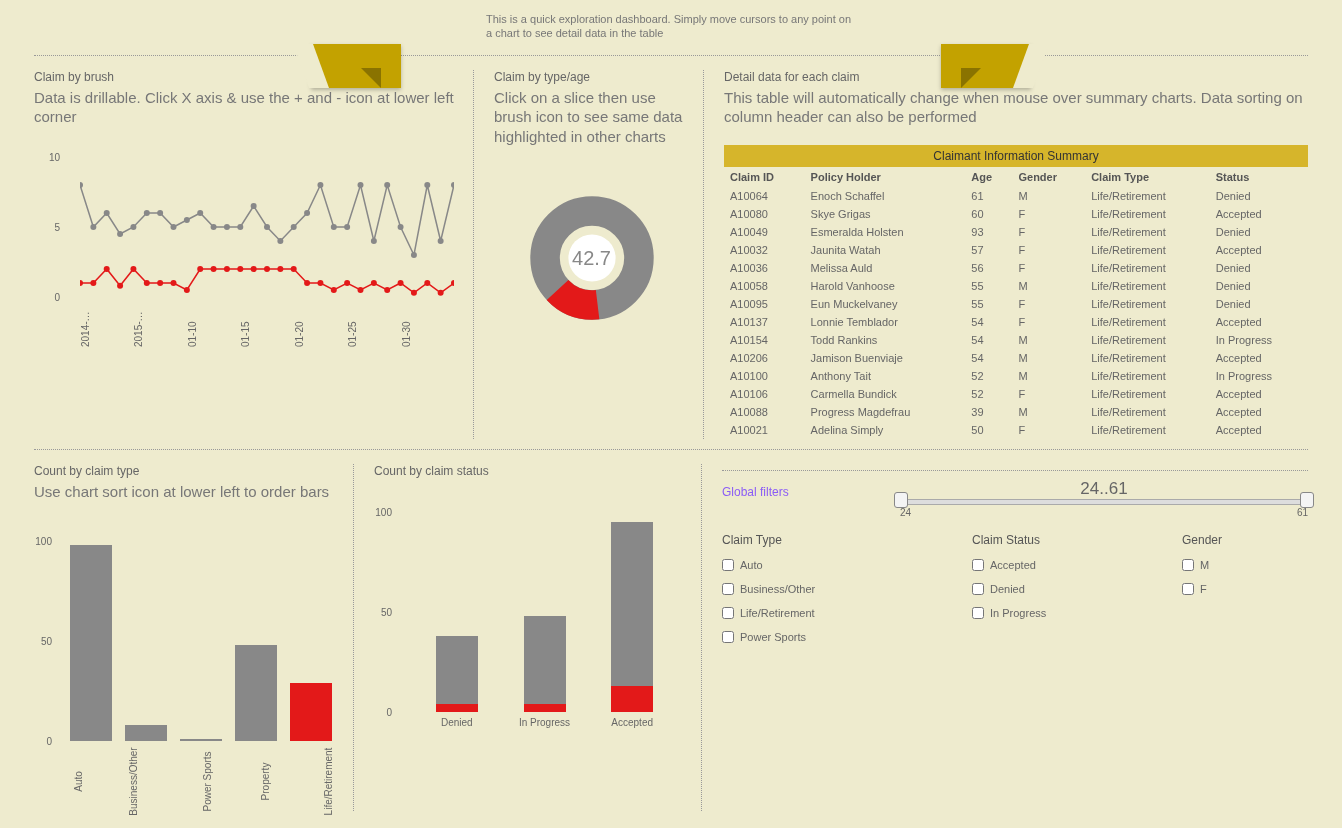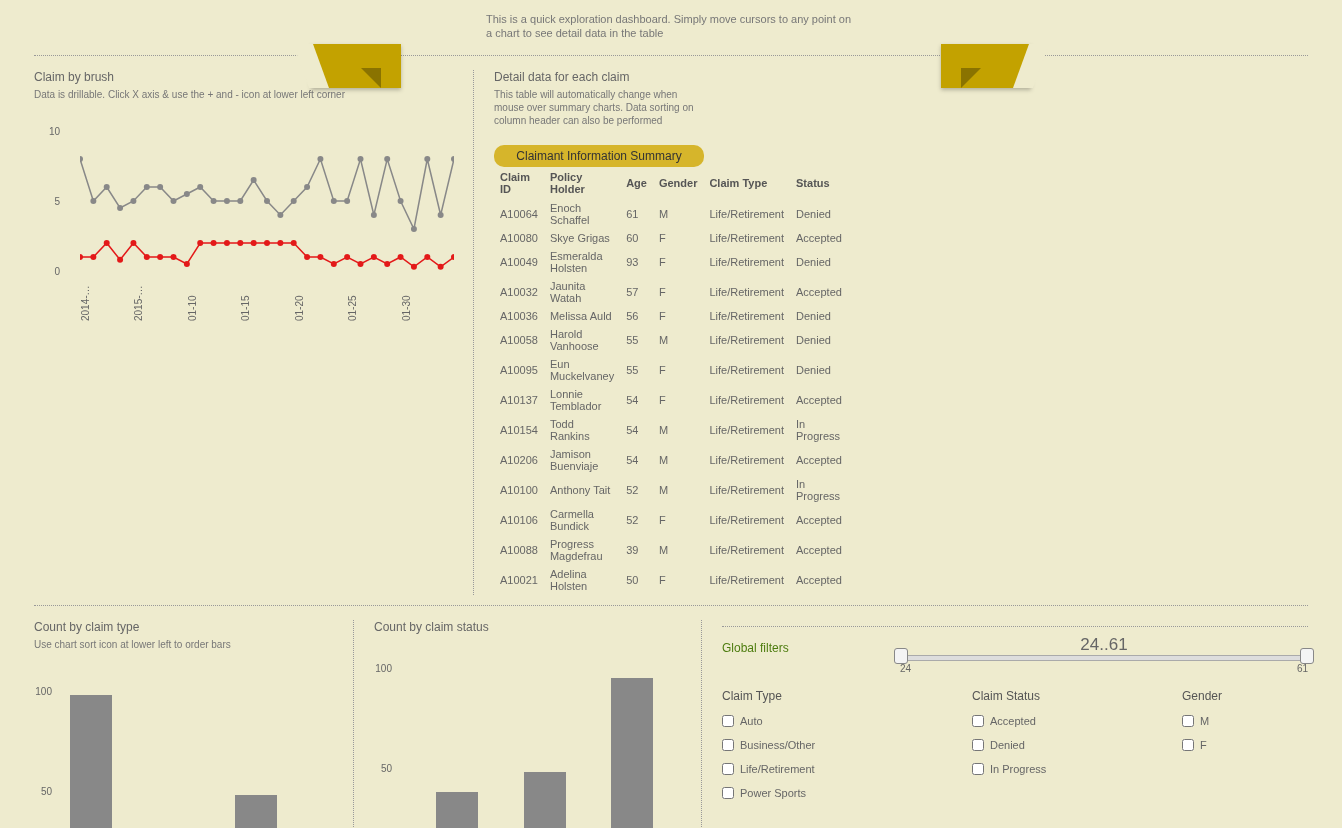--- a/index.html
+++ b/index.html
@@ -78,21 +78,21 @@
     border-top: 1px dotted #999;
     margin: 14px 34px 0;
     padding-top: 14px;
     display: grid;
     grid-template-columns: 440px 210px 1fr;
     gap: 20px;
   }
   .sep-r { border-right: 1px dotted #999; padding-right: 14px; }
 
   .section-title { font-size: 12px; color: #666; margin-bottom: 4px; }
-  .section-hint { font-size: 10px; color: #777; line-height: 1.3; margin-bottom: 10px; }
+  .section-hint { font-size: 15px; color: #777; line-height: 1.3; margin-bottom: 10px; }
 
   
   .linechart { position: relative; width: 425px; height: 220px; margin-top: 30px; }
   .lc-yaxis { position: absolute; left: 26px; top: 0; height: 140px; font-size: 10px; color: #666; }
   .lc-yaxis span { position: absolute; right: 0; transform: translateY(-50%); }
   .lc-plot { position: absolute; left: 46px; top: 0; width: 374px; height: 140px; }
   .lc-xaxis { position: absolute; left: 46px; top: 150px; width: 374px; display: flex; }
   .lc-xaxis span { flex:1; font-size:10px; transform: rotate(-90deg); transform-origin: left top; position: relative; top: 40px; white-space: nowrap;}
 
   
@@ -100,21 +100,21 @@
   .donut { position: relative; width: 124px; height: 124px; }
   .donut svg { width: 124px; height: 124px; transform: rotate(-90deg); }
   .donut-center {
     position: absolute; inset: 0; display:flex; align-items:center; justify-content:center;
     font-size: 20px; color: #888;
   }
 
   
   .tbl-title {
     background: #d6b52b; color: #333; text-align: center;
-    font-size: 12px; padding: 4px 0; margin-top: 18px; border-radius: 10px;
+    font-size: 12px; padding: 4px 0; margin-top: 18px;
   }
   table.claims { width: 100%; border-collapse: collapse; font-size: 11px; color: #666; }
   table.claims th { text-align: left; font-weight: bold; color: #555; padding: 4px 6px; }
   table.claims td { padding: 3px 6px; }
 
   
   .dash2 {
     margin: 10px 34px 0;
     border-top: 1px dotted #999;
     padding-top: 14px;
@@ -133,21 +133,21 @@
   .bar-main { width: 42px; background:#888; }
   .bar-sub  { width: 42px; background:#e31919; position:absolute; bottom:0;}
   .bars-x { position:absolute; left:34px; top:235px; width: calc(100% - 40px); display:flex; gap:10px;}
   .bars-x.wide { gap:30px; padding:0 20px;}
   .bars-x span { flex:1; text-align:center; font-size:10px; }
   .bars-x.rot span { transform: rotate(-90deg); transform-origin: center; position:relative; top:30px; white-space:nowrap;}
 
   
   .filters-top { border-top: 1px dotted #999; margin-top: 6px; padding-top: 14px; }
   .slider-row { display:flex; align-items:center; gap:18px; }
-  .slider-row .lbl { font-size:12px; color:#4d7c0f; width: 160px;}
+  .slider-row .lbl { font-size:12px; color:#8b5cf6; width: 160px;}
   .slider { flex:1; position:relative;}
   .slider-track { height:6px; background:#ddd; border:1px solid #aaa; border-radius:3px; position:relative; top:10px;}
   .slider-thumb { width:14px; height:16px; background:#f4f4f4; border:1px solid #888; border-radius:3px; position:absolute; top:3px;}
   .slider-label { position:absolute; top:-10px; left:50%; transform:translateX(-50%); font-size:17px; color:#666;}
   .slider-end { position:absolute; top:18px; font-size:10px; color:#666;}
 
   .filter-cols { display:grid; grid-template-columns: 240px 200px 120px; gap:10px; margin-top:34px;}
   .fc-title { font-size:12px; color:#555; margin-bottom:12px;}
   .cb { display:flex; align-items:center; gap:6px; font-size:11px; color:#666; margin-bottom:12px;}
   .cb input { width:12px; height:12px; }
@@ -243,20 +243,34 @@
           <span>2015-…</span>
           <span>01-10</span>
           <span>01-15</span>
           <span>01-20</span>
           <span>01-25</span>
           <span>01-30</span>
         </div>
     </div>
   </div>
 
+  <div class="sep-r">
+    <div class="section-title">Claim by type/age</div>
+    <div class="section-hint">Click on a slice then use brush icon to see same data highlighted in other charts</div>
+    <div class="donut-wrap">
+      <div class="donut">
+        <svg viewBox="0 0 42 42">
+          <circle cx="21" cy="21" r="15.9" fill="none" stroke="#888" stroke-width="10"></circle>
+          <circle id="donut-slice" cx="21" cy="21" r="15.9" fill="none" stroke="#e31919" stroke-width="10" stroke-dasharray="14.985396957623312 99.90264638415542" stroke-dashoffset="-47.9532702643946"></circle>
+          <circle cx="21" cy="21" r="8" fill="#fff"></circle>
+        </svg>
+        <div class="donut-center">42.7</div>
+      </div>
+    </div>
+  </div>
 
   <div>
     <div class="section-title">Detail data for each claim</div>
     <div class="section-hint">This table will automatically change when mouse over summary charts. Data sorting on column header can also be performed</div>
     <div class="tbl-title">Claimant Information Summary</div>
     <table class="claims">
       <thead>
           <tr id="tbl-head">
             <th>Claim ID</th>
             <th>Policy Holder</th>
@@ -366,21 +380,21 @@
           <tr>
             <td>A10088</td>
             <td>Progress Magdefrau</td>
             <td>39</td>
             <td>M</td>
             <td>Life/Retirement</td>
             <td>Accepted</td>
           </tr>
           <tr>
             <td>A10021</td>
-            <td>Adelina Holsten</td>
+            <td>Adelina Simply</td>
             <td>50</td>
             <td>F</td>
             <td>Life/Retirement</td>
             <td>Accepted</td>
           </tr>
         </tbody>
     </table>
   </div>
 </div>
 

